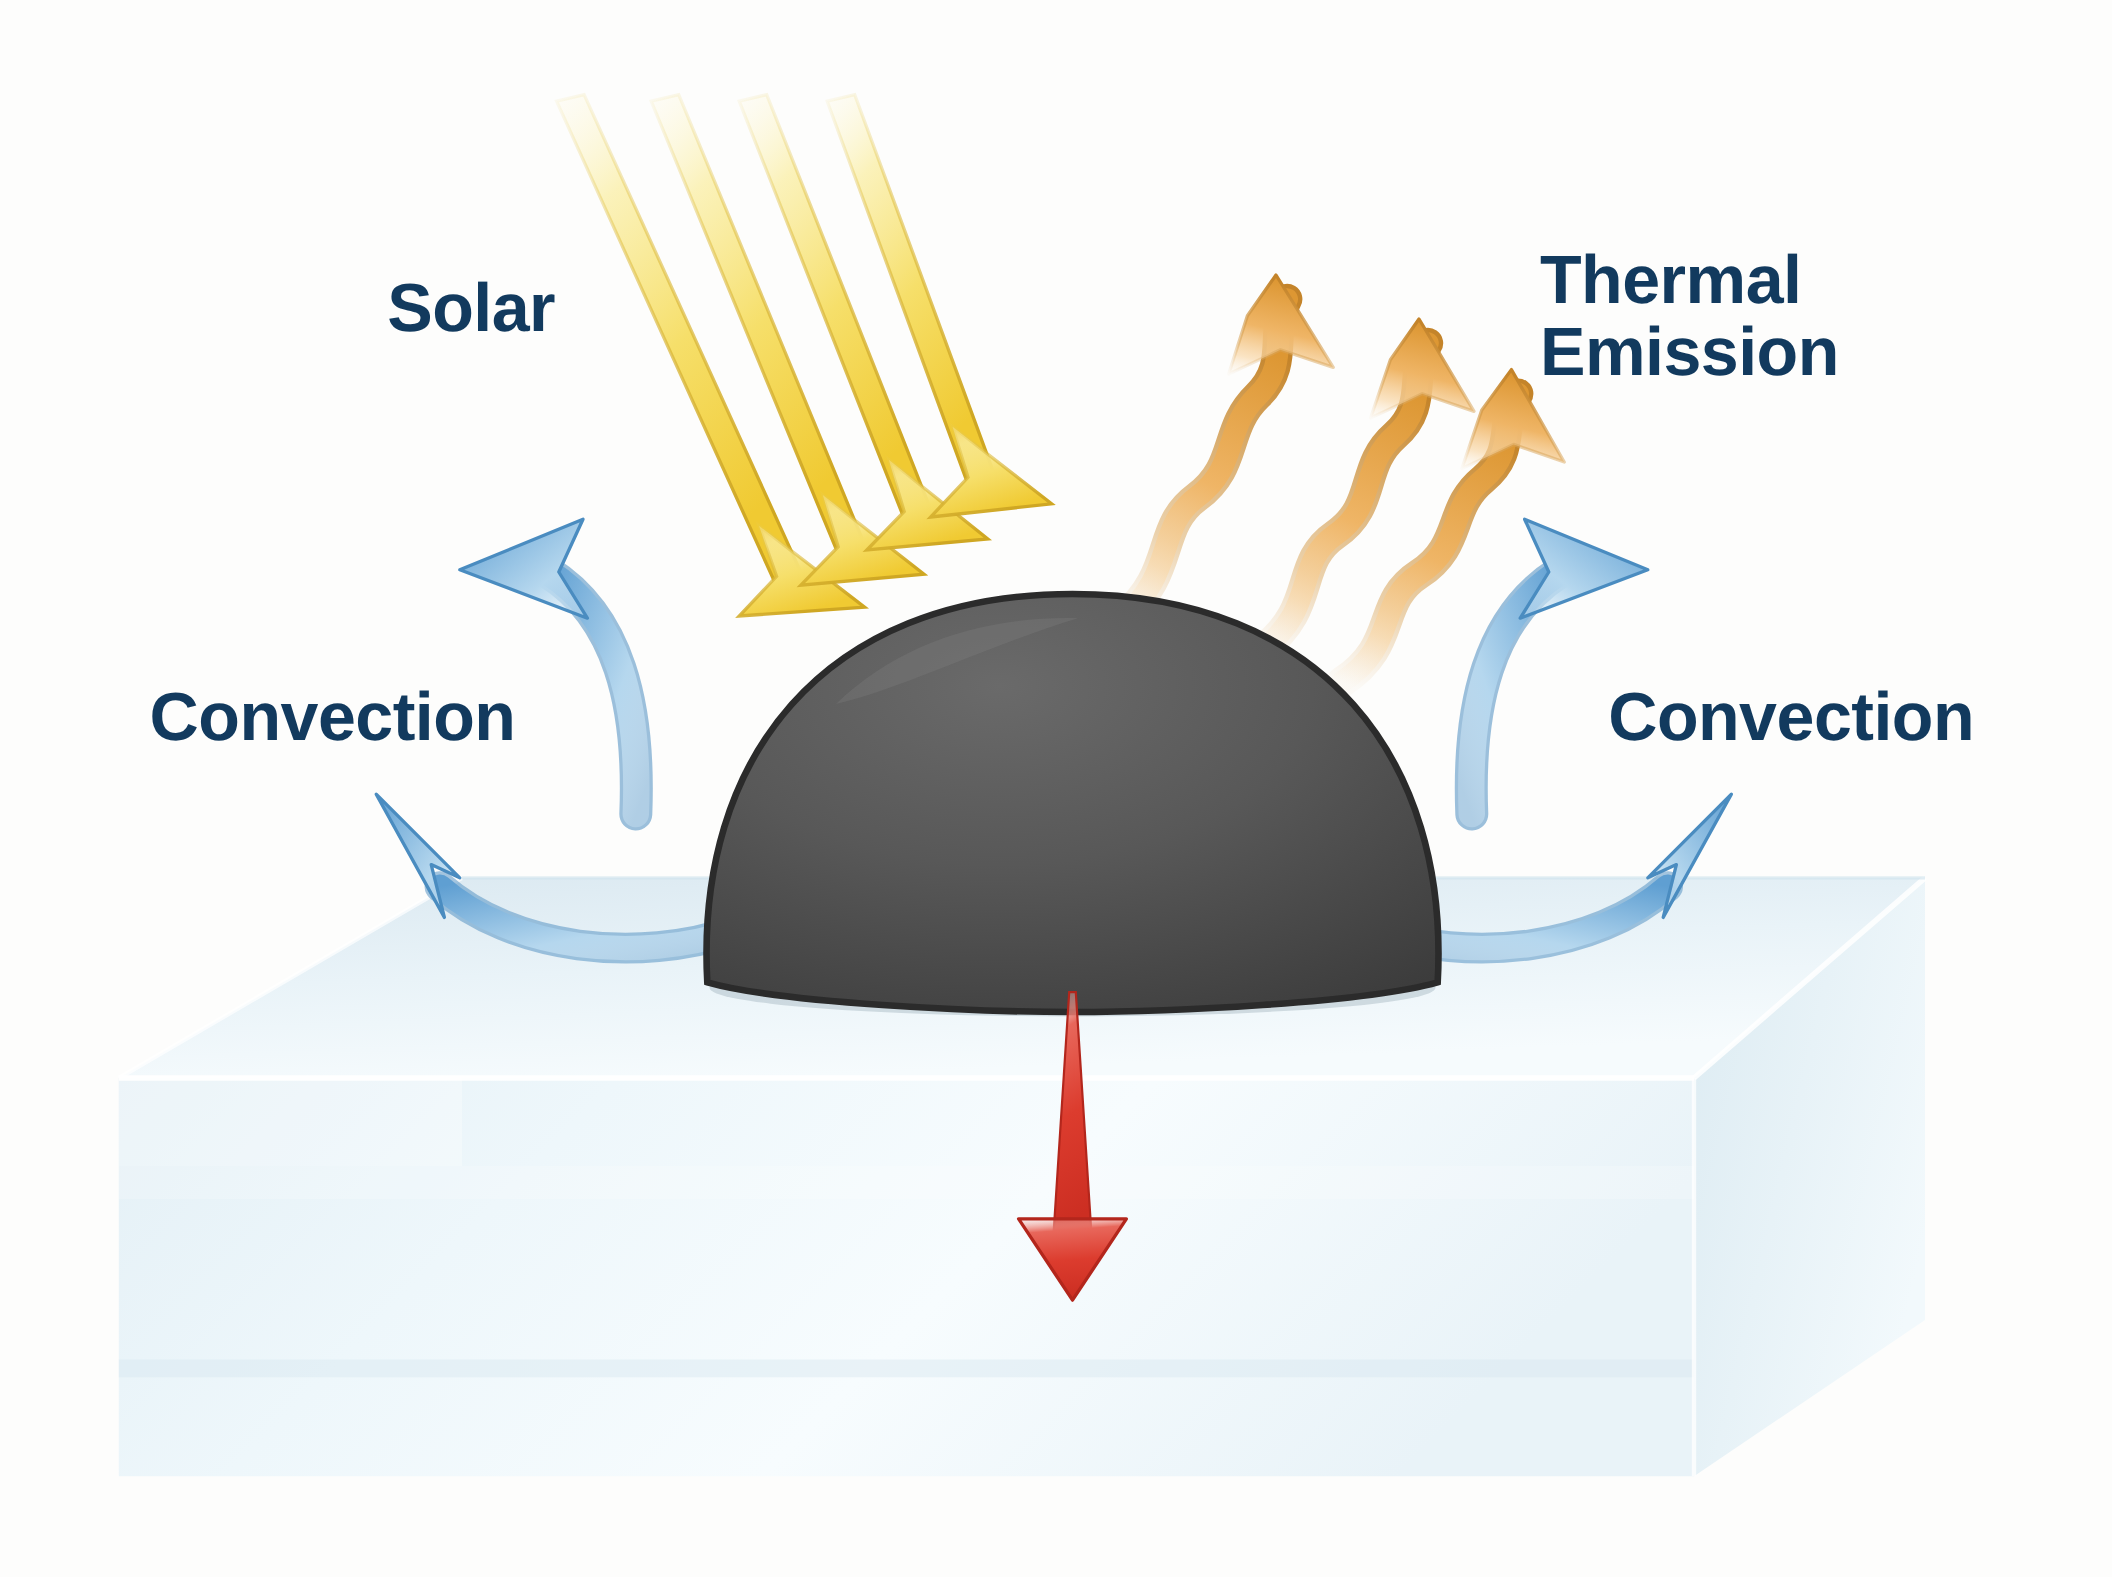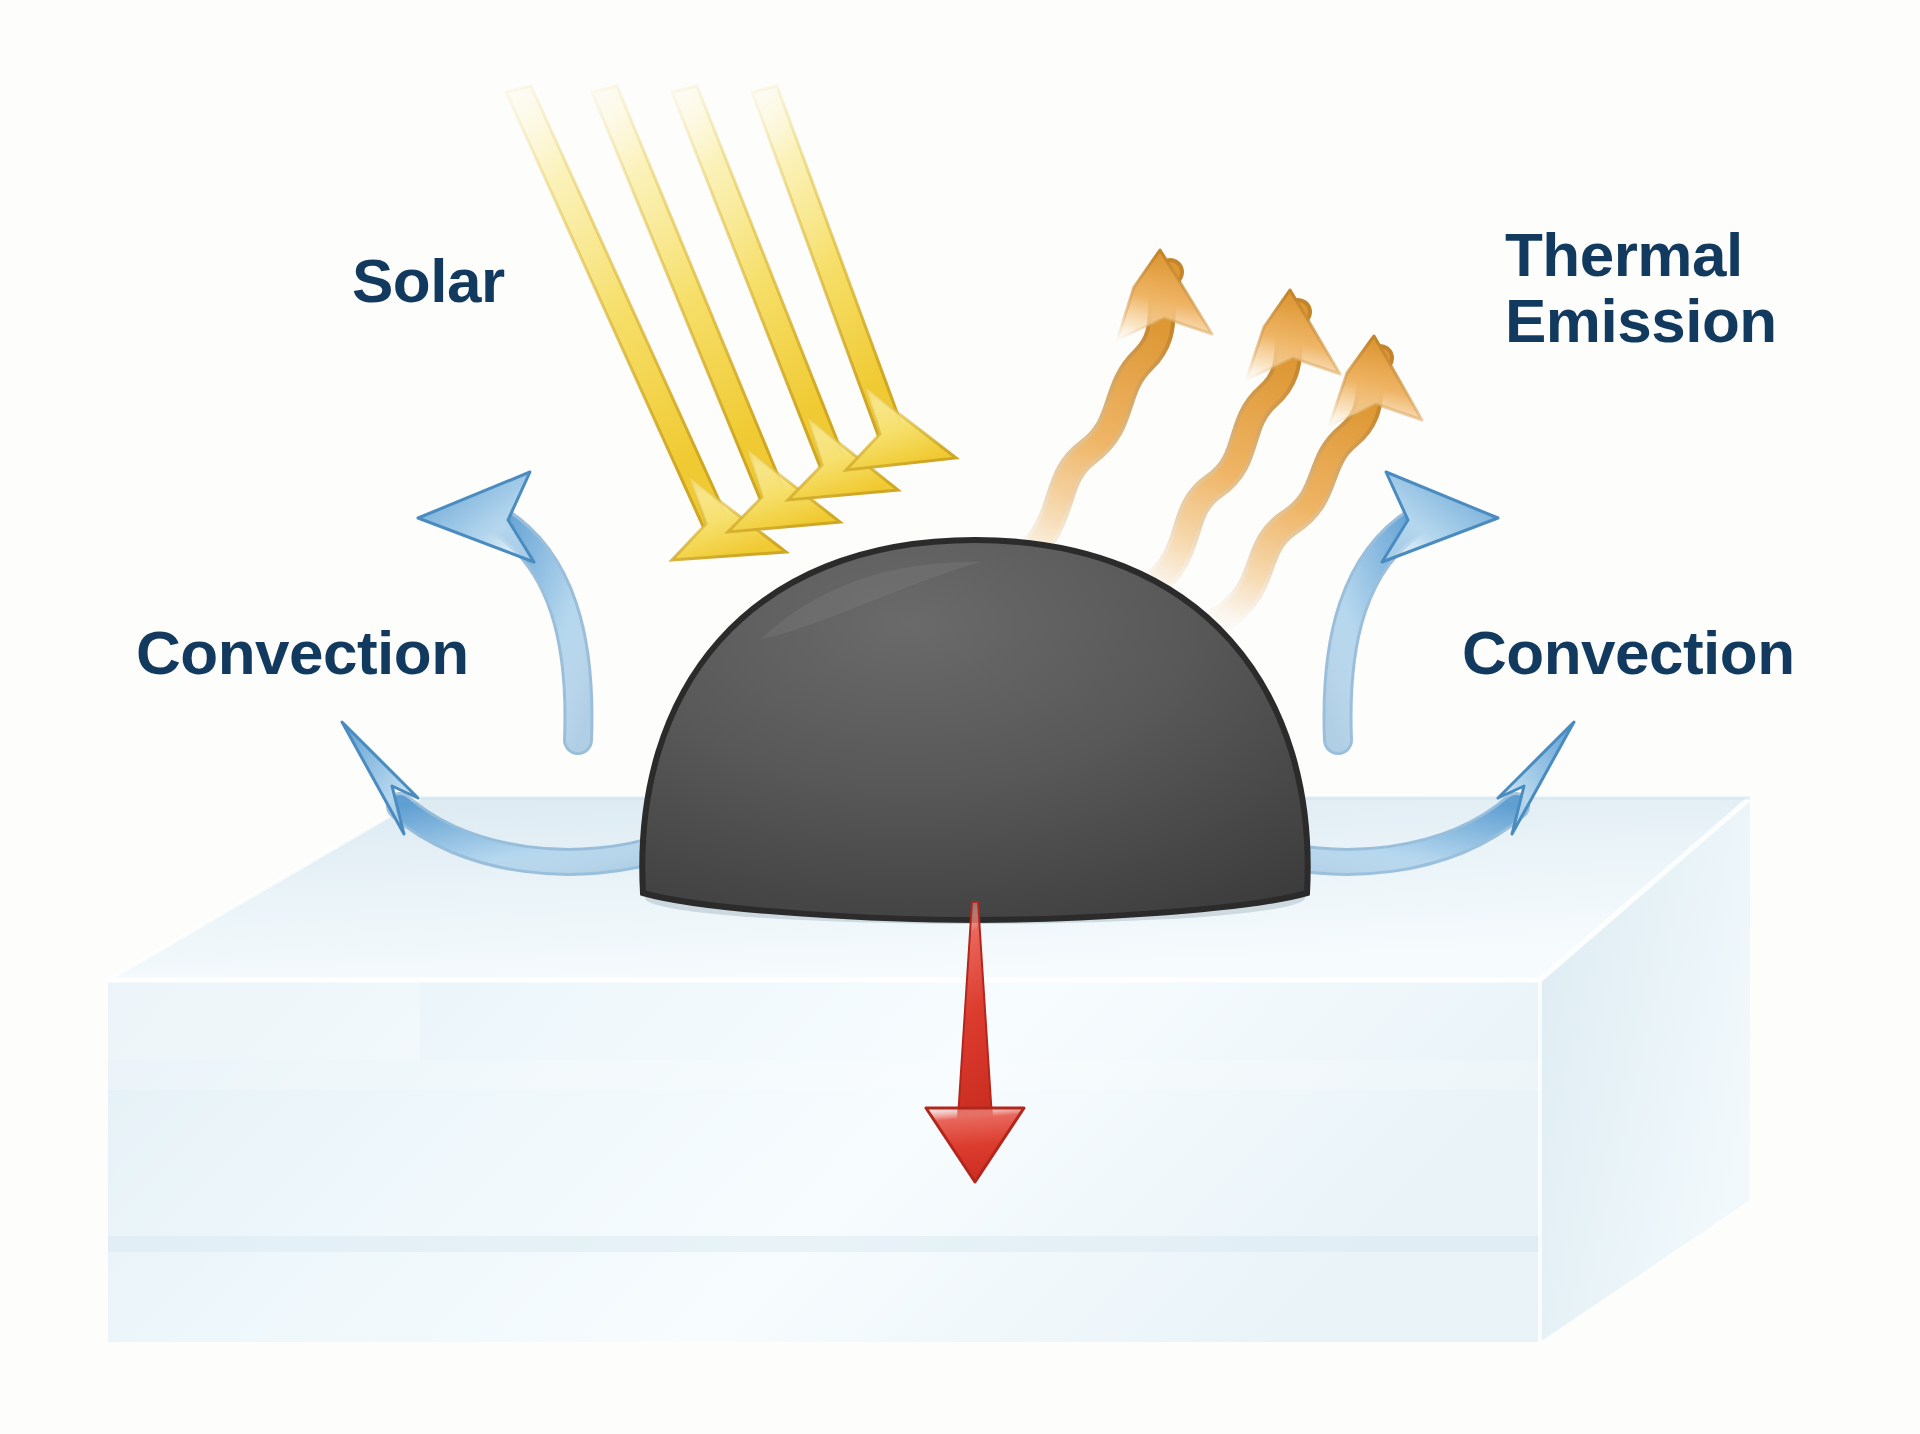--- a/index.html
+++ b/index.html
@@ -22,21 +22,21 @@
   .lbl {
     position: absolute;
     color: #123a5e;
     font-family: "Liberation Sans", sans-serif;
     font-weight: 700;
     white-space: pre;
     line-height: 1.06;
     letter-spacing: -0.5px;
   }
   #label-solar      { left: 352px;  top: 248px;  font-size: 62px; }
-  #label-thermal    { left: 1505px; top: 222px;  font-size: 62px; }
+  #label-thermal    { left: 1400px; top: 222px;  font-size: 62px; }
   #label-conv-left  { left: 136px;  top: 620px;  font-size: 62px; }
   #label-conv-right { left: 1462px; top: 620px;  font-size: 62px; }
   #label-conduction { left: 690px;  top: 1206px; font-size: 58px; letter-spacing: -1px; }
 </style>
 </head>
 <body>
 
 <div id="stage">
 
   <svg id="diagram" viewBox="0 0 1920 1434">

